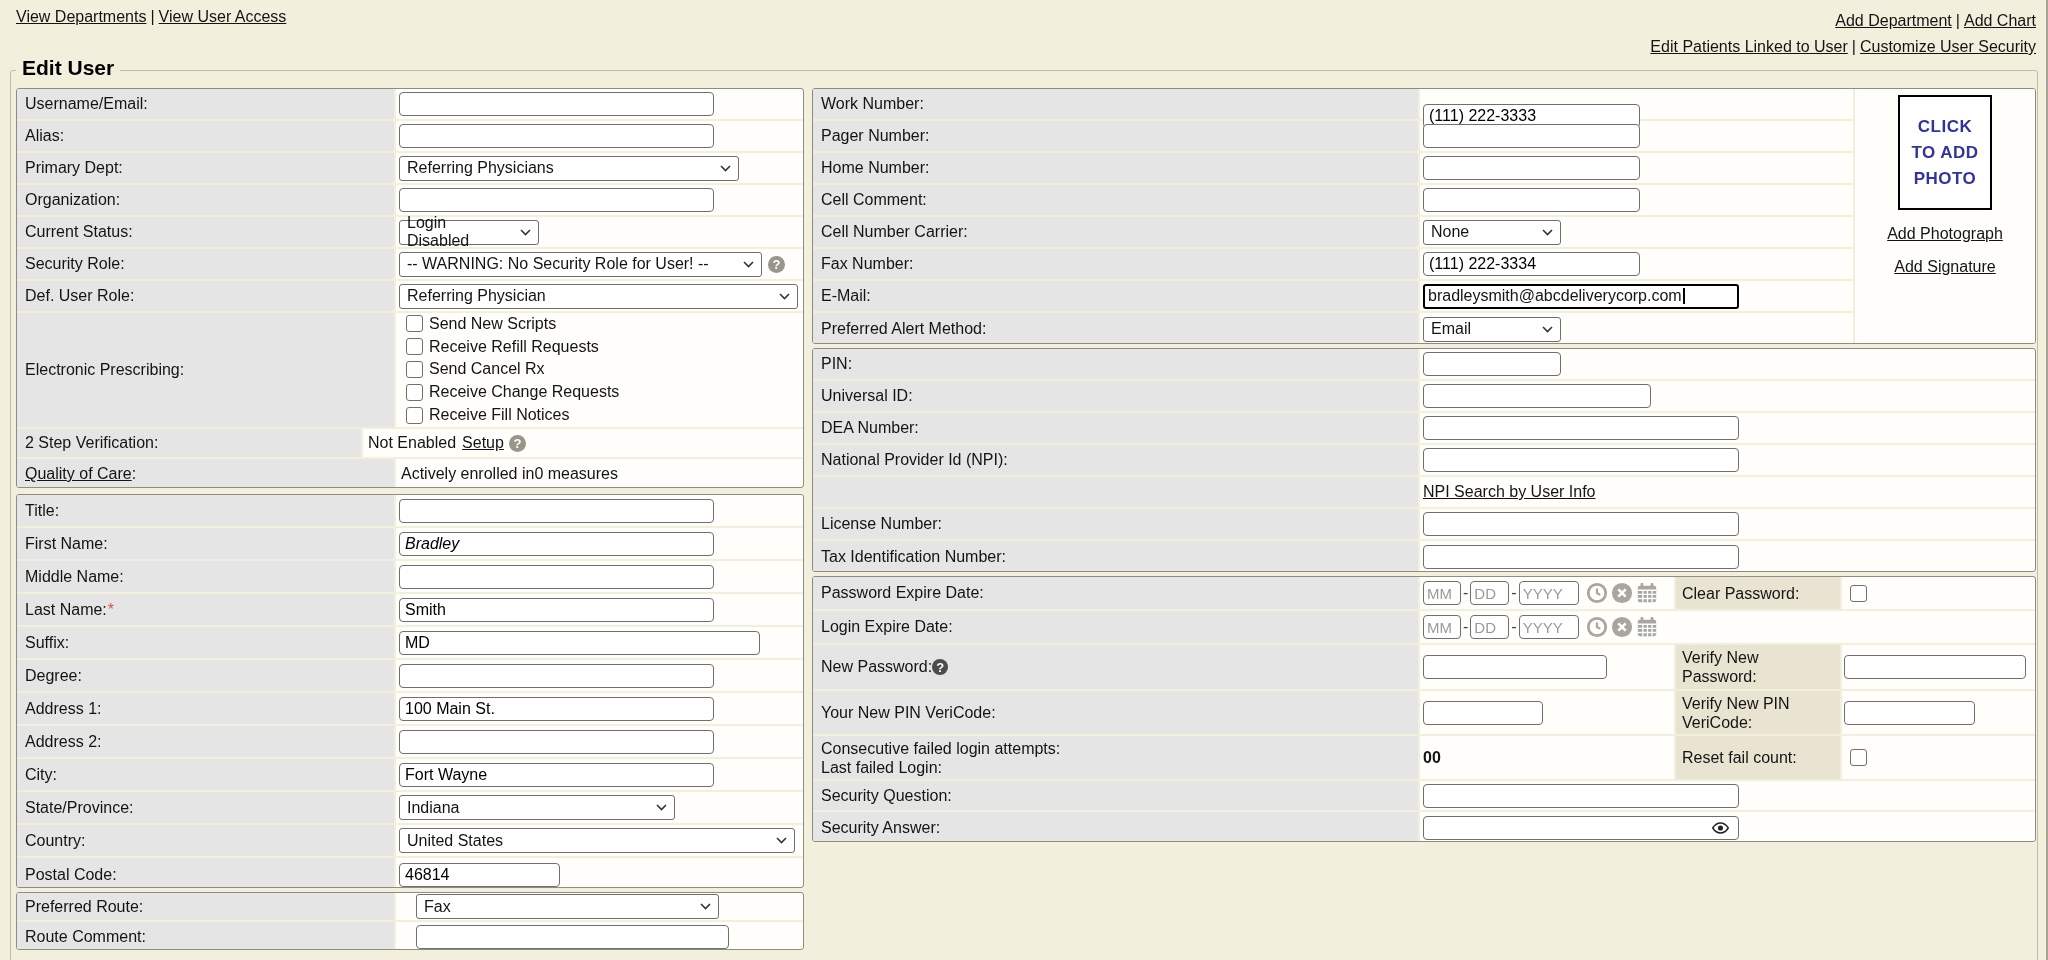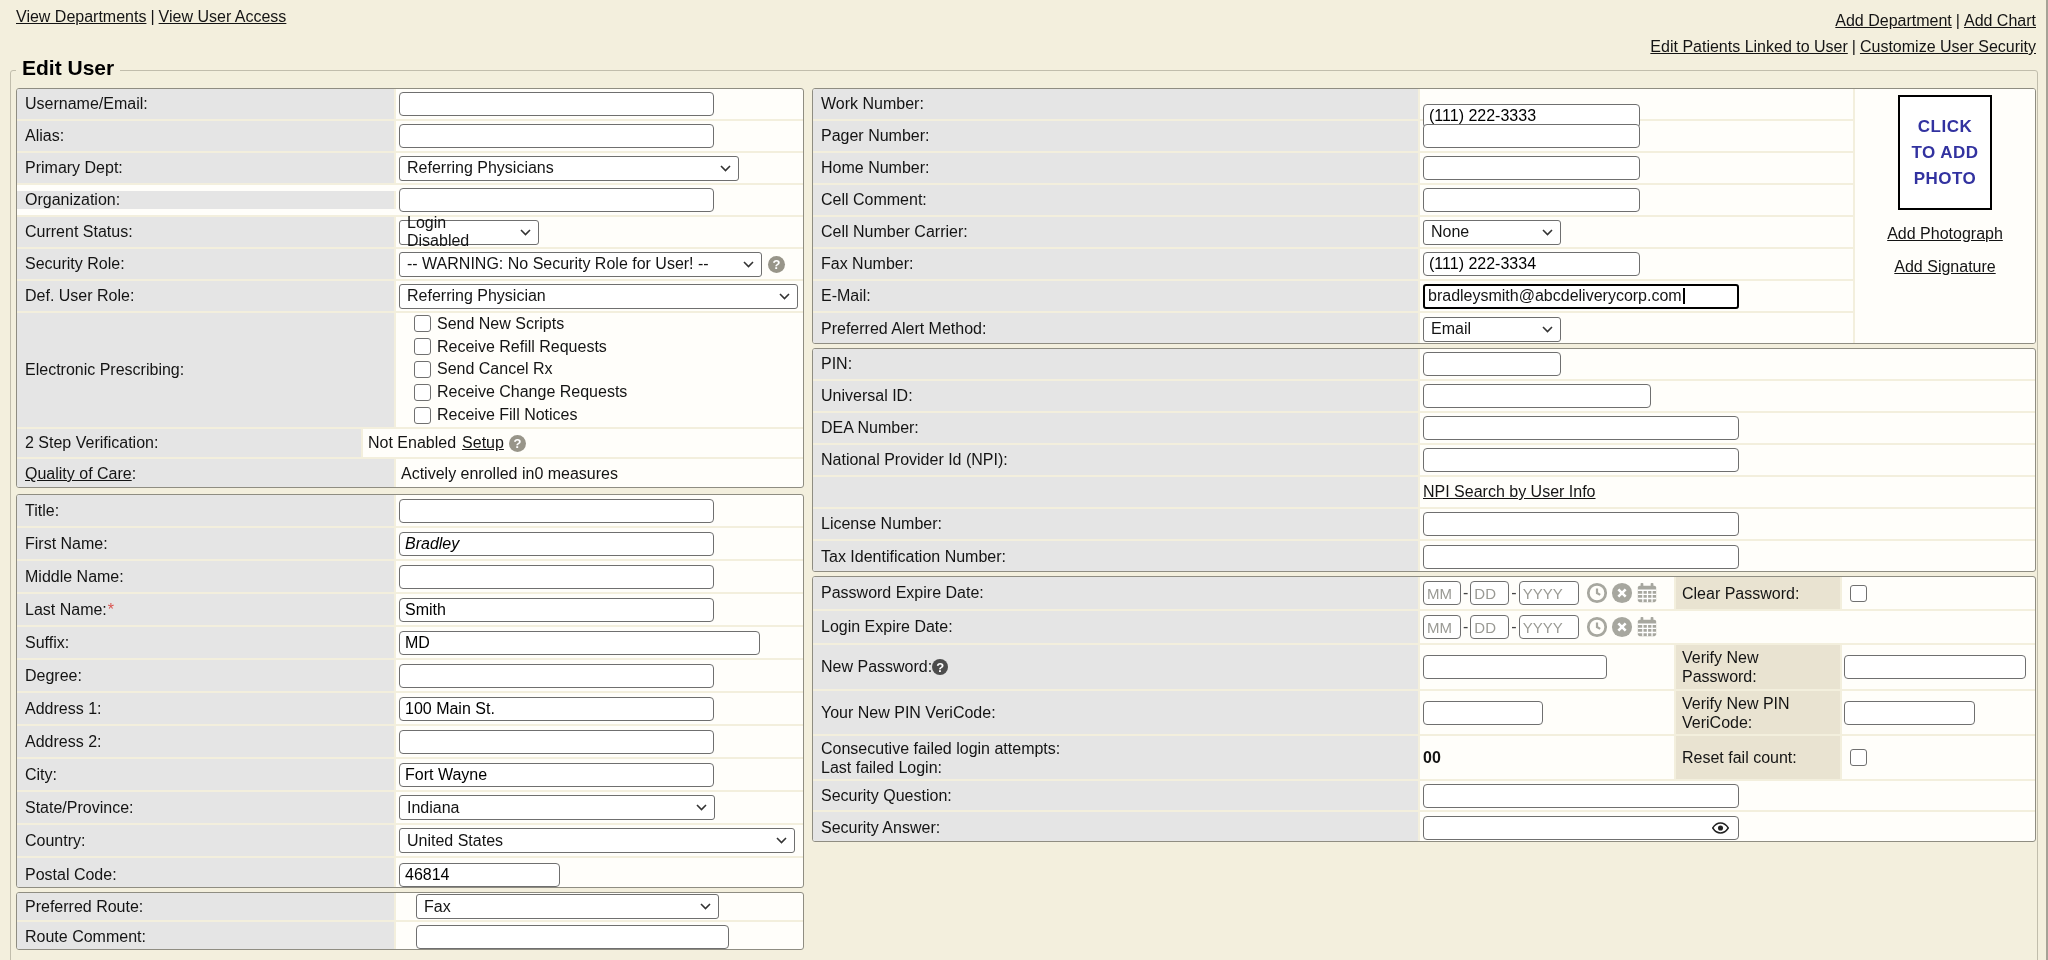--- a/index.html
+++ b/index.html
@@ -97,21 +97,21 @@
     <div class="lbl">Primary Dept:</div>
     <div class="val">
       <div class="sel" style="width:340px;">
         <span>Referring Physicians</span>
         <svg class="chev" width="11" height="7">
             <path d="M1 1l4.5 4.5L10 1" stroke="#333" stroke-width="1.6" fill="none"></path>
           </svg>
       </div>
     </div>
   </div>
-  <div class="row" style="height:32px;align-items:center;">
+  <div class="row" style="height:32px;">
     <div class="lbl">Organization:</div>
     <div class="val">
         <input class="ti" style="width: 315px;" value="">
       </div>
   </div>
   <div class="row" style="height:32px;">
     <div class="lbl">Current Status:</div>
     <div class="val">
       <div class="sel" style="width:140px;">
         <span>Login Disabled</span>
@@ -139,21 +139,21 @@
       <div class="sel" style="width:399px;">
         <span>Referring Physician</span>
         <svg class="chev" width="11" height="7">
             <path d="M1 1l4.5 4.5L10 1" stroke="#333" stroke-width="1.6" fill="none"></path>
           </svg>
       </div>
     </div>
   </div>
   <div class="row" style="height:116px;">
     <div class="lbl">Electronic Prescribing:</div>
-    <div class="val" style="flex-direction:column;align-items:stretch;justify-content:center;padding-left:8px;">
+    <div class="val" style="flex-direction:column;align-items:stretch;justify-content:center;padding-left:0;">
       <label class="cbline">
           <span class="cb"></span>
           <span class="cblab">Send New Scripts</span>
         </label>
       <label class="cbline">
           <span class="cb"></span>
           <span class="cblab">Receive Refill Requests</span>
         </label>
       <label class="cbline">
           <span class="cb"></span>
@@ -242,21 +242,21 @@
   </div>
   <div class="row" style="height:33px;">
     <div class="lbl">City:</div>
     <div class="val">
         <input class="ti" style="width: 315px;" value="Fort Wayne">
       </div>
   </div>
   <div class="row" style="height:33px;">
     <div class="lbl">State/Province:</div>
     <div class="val">
-      <div class="sel" style="width:316px;">
+      <div class="sel" style="width:276px;">
         <span>Indiana</span>
         <svg class="chev" width="11" height="7">
             <path d="M1 1l4.5 4.5L10 1" stroke="#333" stroke-width="1.6" fill="none"></path>
           </svg>
       </div>
     </div>
   </div>
   <div class="row" style="height:33px;">
     <div class="lbl">Country:</div>
     <div class="val">

